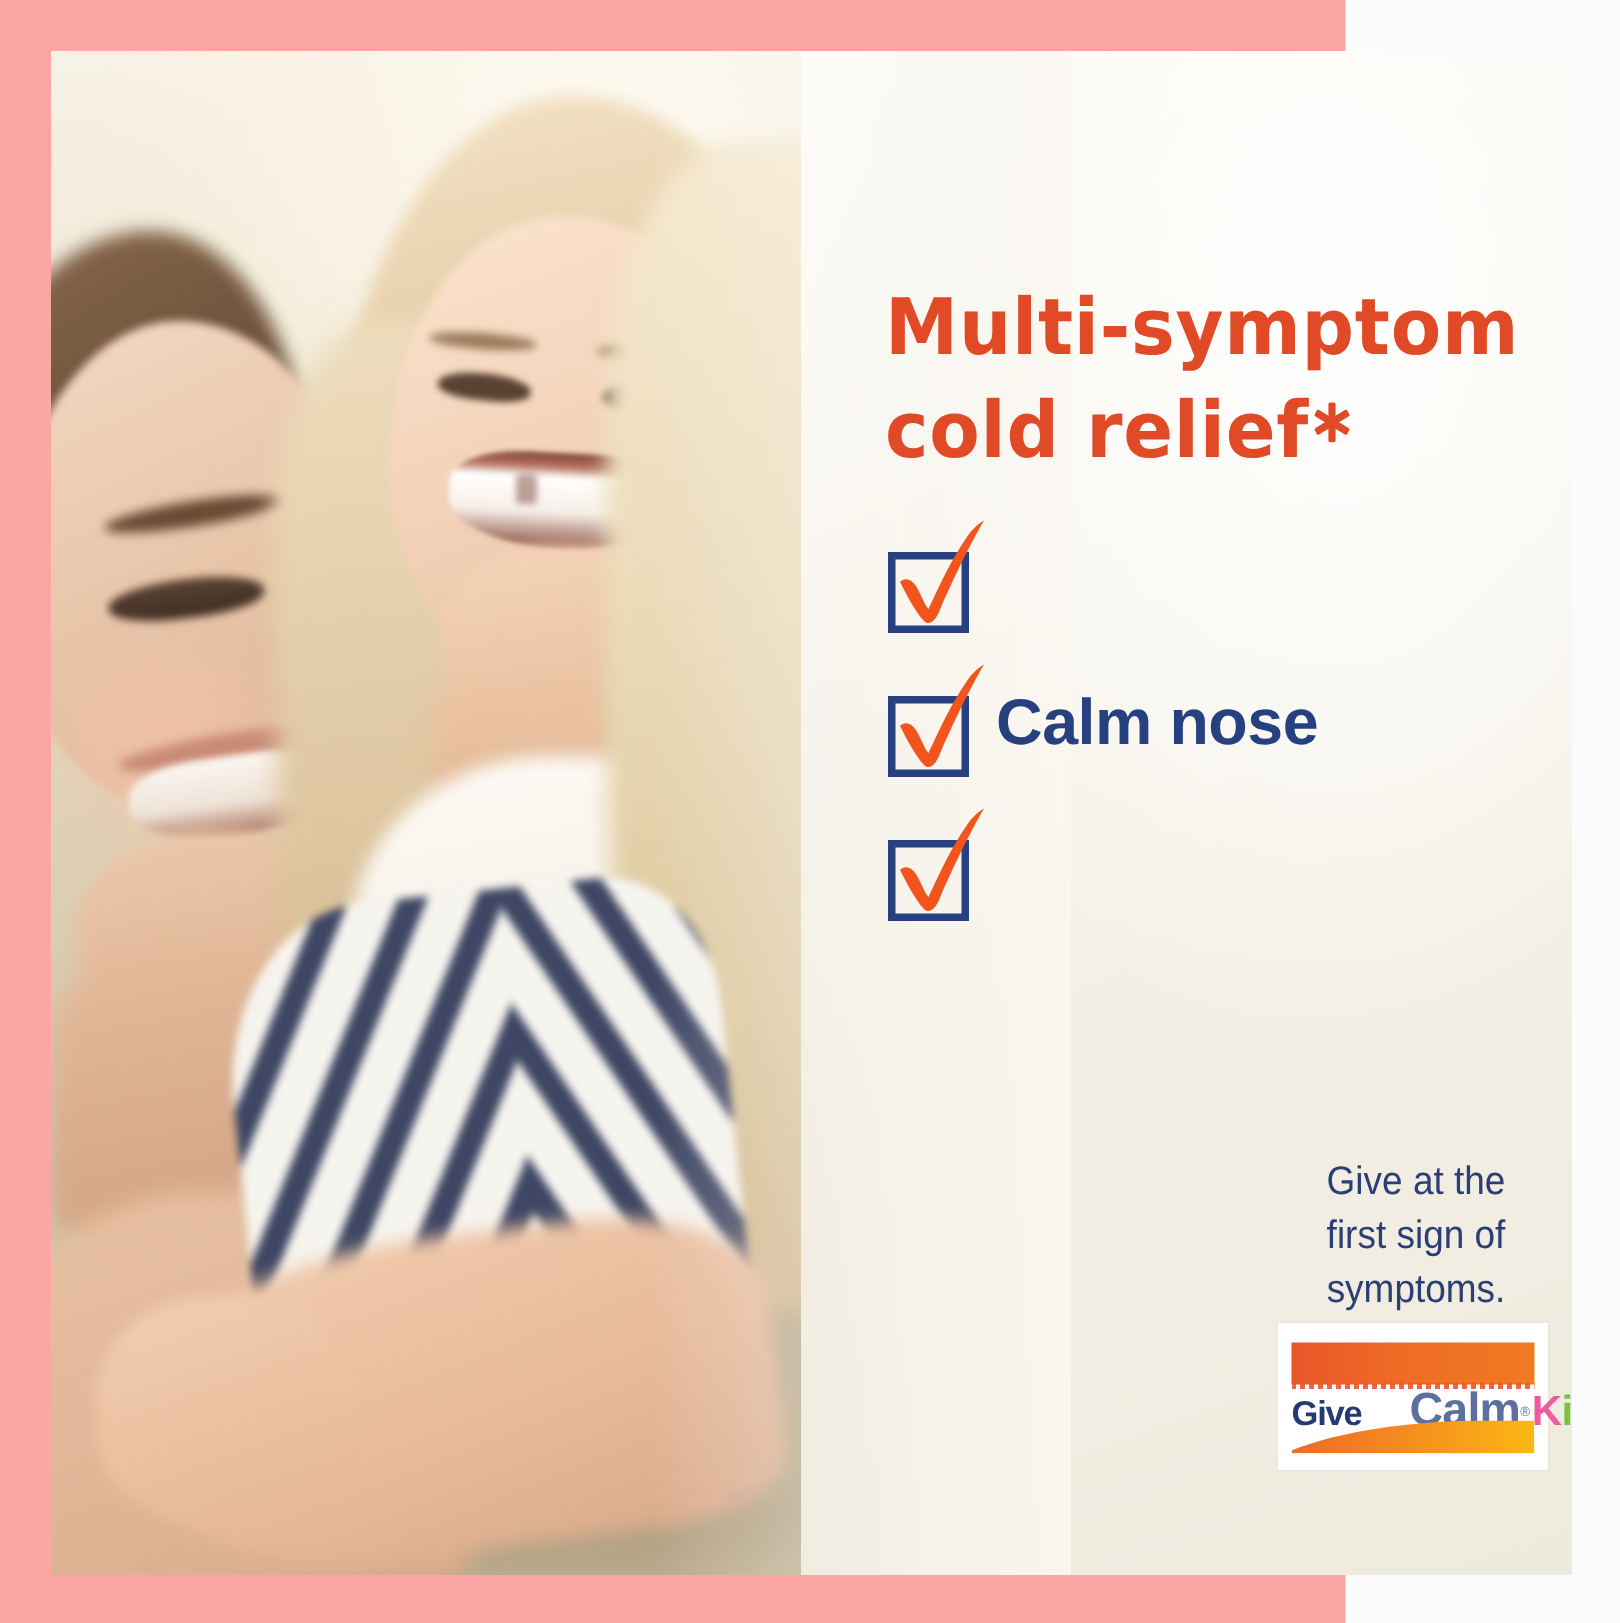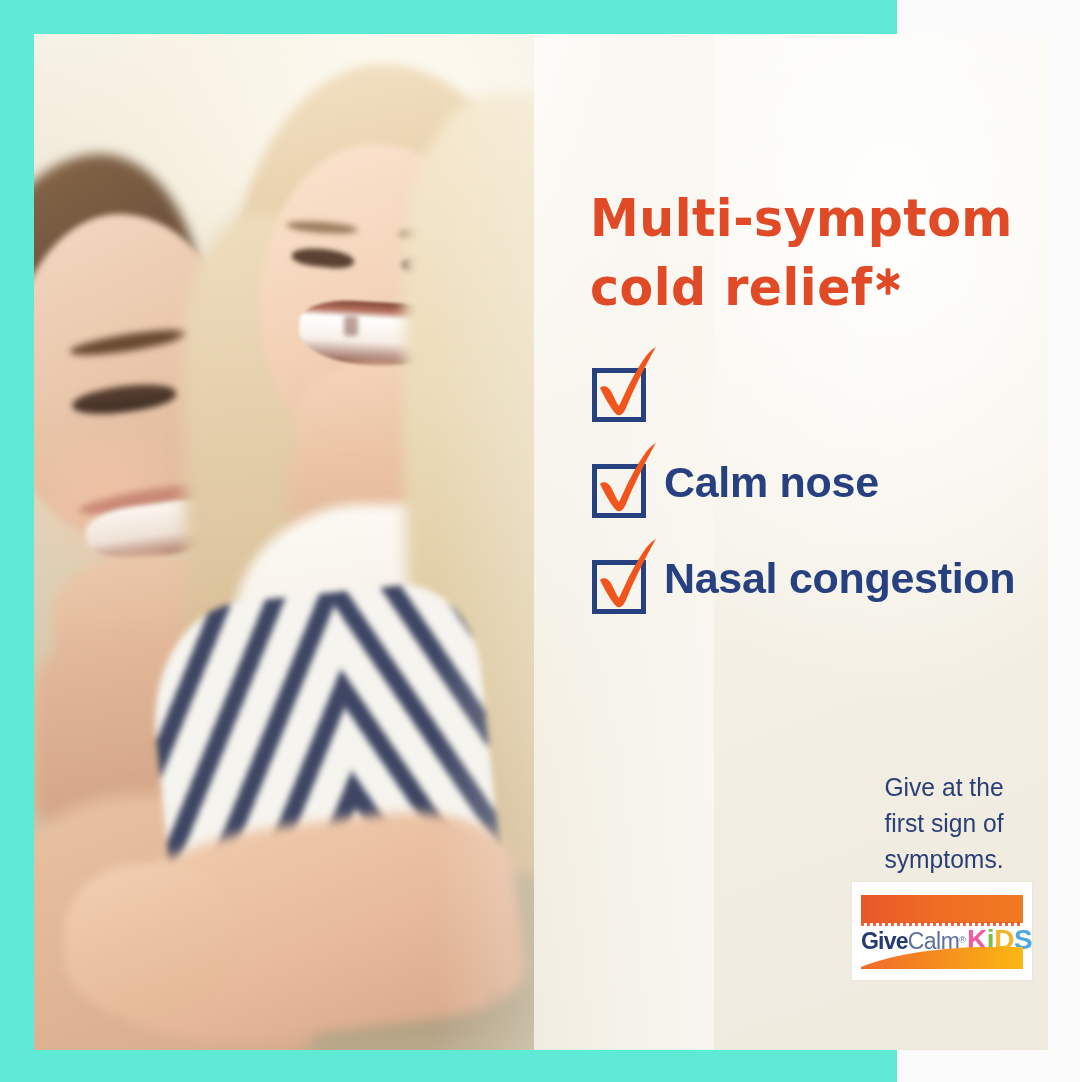--- a/index.html
+++ b/index.html
@@ -7,21 +7,21 @@
     width:1080px;height:1082px;
     background:#fbfbfb;
     font-family:"Liberation Sans", sans-serif;
     overflow:hidden;
   }
 
   
   .stage{
     position:relative;
     width:897px;height:1082px;
-    background:#5eead4;
+    background:#fca5a5;
   }
 
   
   .card{
     position:absolute;
     left:34px;top:34px;
     width:1014px;height:1016px;
     background:#f4f1ec;
     overflow:hidden;
   }
@@ -357,21 +357,21 @@
   .logo-word{
     position:absolute;left:9px;top:46px;
     width:164px;height:24px;
     white-space:nowrap;
     line-height:24px;
   }
   .lw-cold{
     font-size:23px;font-weight:bold;color:#243a72;letter-spacing:-.8px;
   }
   .lw-calm{
-    font-size:23px;font-weight:normal;color:#5c6f9e;letter-spacing:-.5px;
+    font-size:31px;font-weight:bold;color:#5c6f9e;letter-spacing:-.5px;margin-left:32px;
   }
   .lw-reg{
     font-size:9px;color:#5c6f9e;vertical-align:super;
   }
   .lw-kids{
     font-size:28px;font-weight:bold;letter-spacing:-.4px;margin-left:1px;
   }
   .lw-kids .k{color:#ef5ba0;}
   .lw-kids .i{color:#7ac143;}
   .lw-kids .d{color:#f7b32b;}
@@ -468,21 +468,20 @@
           <div class="sym-label">Calm nose</div>
         </div>
 
         <div class="sym-row">
           <div class="cbox-wrap">
             <div class="cbox"></div>
             <svg class="check" viewBox="0 0 72 76">
               <path d="M10 42 C14 38 19 41 22 47 C25 53 27 58 29 60 C33 52 42 30 56 10 C60 5 64 2 66 1 C60 11 46 38 36 62 C33 69 29 71 26 68 C21 63 14 50 10 42 Z" fill="#f2541d"></path>
             </svg>
           </div>
-          <div class="sym-label">Nasal congestion</div>
         </div>
 
       </div>
 
       <div class="give">
         <div>Give at the</div>
         <div>first sign of</div>
         <div>symptoms.</div>
       </div>
 

